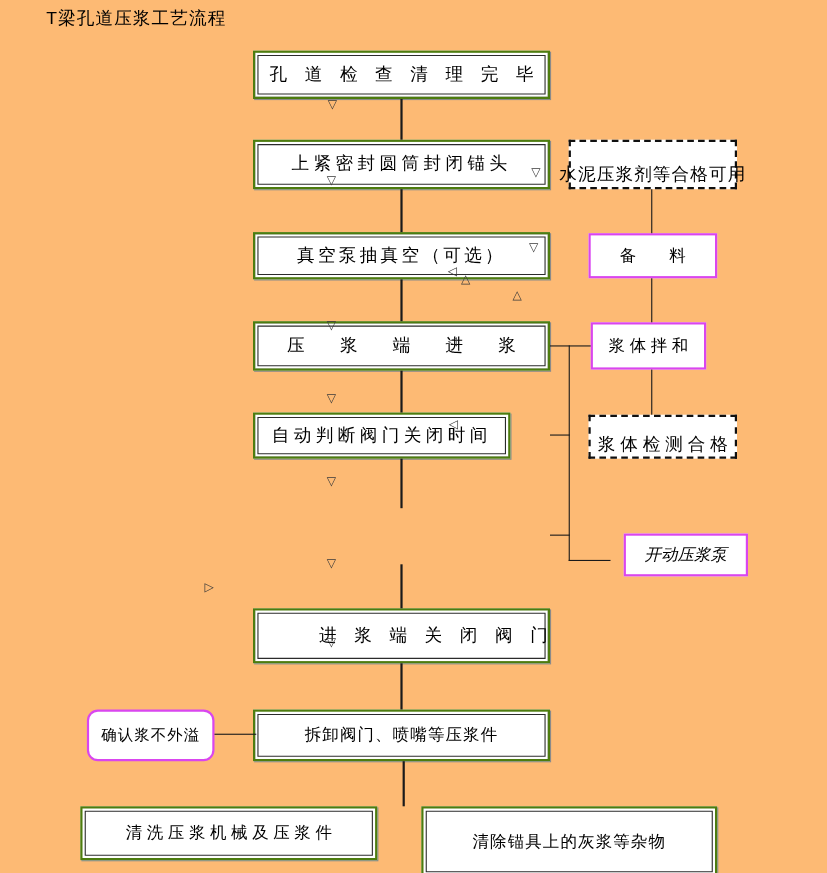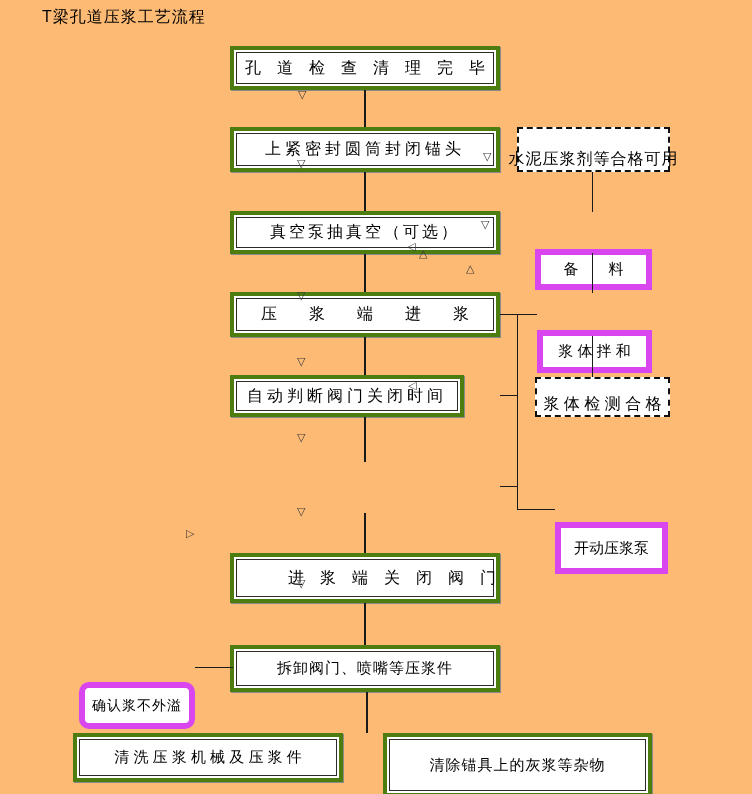--- a/index.html
+++ b/index.html
@@ -12,25 +12,25 @@
     position:absolute; left:42px; top:7px; font-size:16px; letter-spacing:1px;
     color:#000; white-space:pre;
   }
   .node {
     position:absolute; box-sizing:border-box; background:#fff;
     display:flex; align-items:center; justify-content:center;
     text-align:center; white-space:pre; font-size:16px;
   }
   
   .dbox {
-    border:4px solid #4d7c0f;
+    border:2px solid #4d7c0f;
     box-shadow: inset 0 0 0 2px #ffffff, inset 0 0 0 3px #2b2b2b, 1px 1px 0 #8a8a8a;
   }
   
-  .sbox { border:6px solid #d946ef;margin-top:37px; }
+  .sbox { border:2px solid #d946ef; }
   
   .xbox { border:2px dashed #101010; }
   .ls1 { letter-spacing:1px; }
   .ls3 { letter-spacing:3px; }
   .ls4 { letter-spacing:4px; }
   .fs13 { font-size:16px;align-items:flex-end; }
   .fs14 { font-size:14px; }
   .fs15 { font-size:15px; }
   .conn { position:absolute; background:#1a1a1a; }
   .mk {
@@ -75,29 +75,29 @@
   </div>
 
   <div class="node xbox ls1 fs13" style="left:517px;top:127px;width:153px;height:45px;">
     <span>水泥压浆剂等合格可用</span>
   </div>
 
   <div class="node sbox fs15" style="left:535px;top:212px;width:117px;height:41px;">
     <span>备　　料</span>
   </div>
 
-  <div class="node sbox fs15" style="left:537px;top:293px;width:115px;height:43px;">
+  <div class="node sbox fs15" style="left:537px;top:293px;width:105px;height:43px;">
     <span>浆 体 拌 和</span>
   </div>
 
   <div class="node xbox fs13" style="left:535px;top:377px;width:135px;height:40px;">
     <span>浆 体 检 测 合 格</span>
   </div>
 
-  <div class="node sbox fs15" style="left:555px;top:485px;width:113px;height:52px;">
+  <div class="node sbox fs15" style="left:567px;top:485px;width:113px;height:39px;font-style:italic;">
     <span>开动压浆泵</span>
   </div>
 
   <div class="node sbox ls1 fs14" style="left:79px;top:645px;width:116px;height:47px;border-radius:10px;">
     <span>确认浆不外溢</span>
   </div>
 
   <div class="node dbox fs15" style="left:73px;top:733px;width:270px;height:49px;">
     <span>清 洗 压 浆 机 械 及 压 浆 件</span>
   </div>

